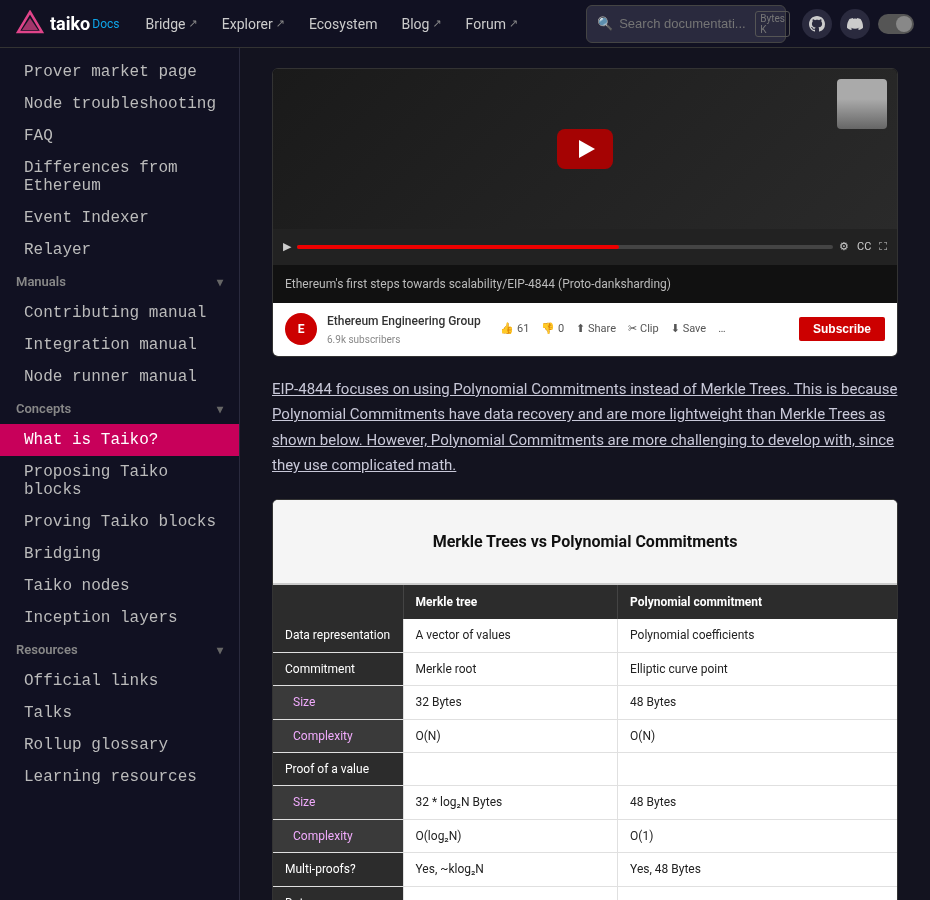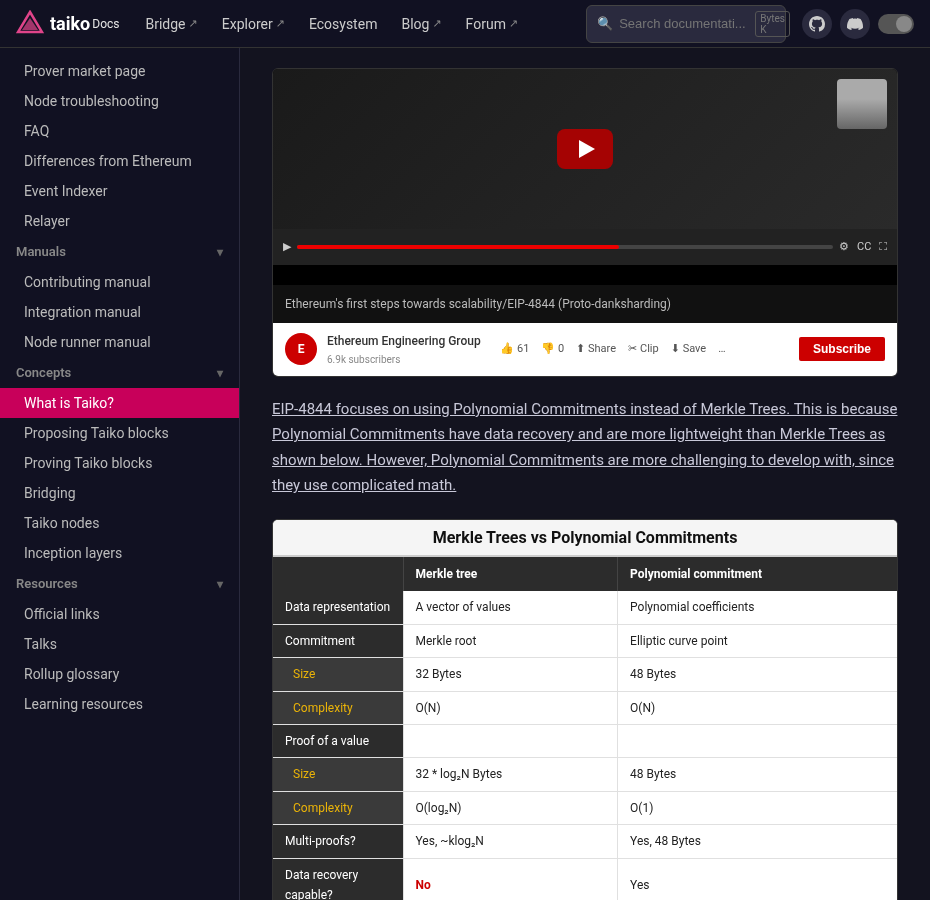--- a/index.html
+++ b/index.html
@@ -34,21 +34,21 @@
       width: 28px;
       height: 28px;
     }
     .logo-text {
       font-size: 18px;
       font-weight: 700;
       color: #fff;
     }
     .docs-badge {
       font-size: 12px;
-      color: #e5e5e5;
+      color: #0ea5e9;
       margin-left: -4px;
     }
     .nav-links {
       display: flex;
       gap: 4px;
       flex: 1;
     }
     .nav-link {
       color: #ccc;
       font-size: 14px;
@@ -139,26 +139,27 @@
       overflow-y: auto;
       flex-shrink: 0;
       padding: 8px 0;
     }
     .sidebar::-webkit-scrollbar { width: 4px; }
     .sidebar::-webkit-scrollbar-track { background: #111; }
     .sidebar::-webkit-scrollbar-thumb { background: #333; }
 
     .sidebar-item {
       padding: 7px 16px 7px 24px;
-      font-size: 14px;
+      font-size: 16px;
       color: #bbb;
       cursor: pointer;
       display: flex;
       align-items: flex-start;
       gap: 6px;
+      font-family: Liberation Mono, monospace;
     }
     .sidebar-item.active {
       background: #c8005a;
       color: #fff;
       border-radius: 0;
     }
     .sidebar-section-header {
       padding: 8px 16px;
       font-size: 13px;
       font-weight: 600;
@@ -316,21 +317,21 @@
     .table-img-wrapper {
       background: #fff;
       border-radius: 6px;
       overflow: hidden;
       margin-bottom: 20px;
       border: 1px solid #333;
     }
     .table-img-header {
       background: #f5f5f5;
       text-align: center;
-      padding: 4px;
+      padding: 28px;
       font-size: 16px;
       font-weight: 700;
       color: #111;
       border-bottom: 2px solid #ccc;
     }
     .table-img-inner {
       background: #fff;
     }
     .inner-table {
       width: 100%;
@@ -351,21 +352,21 @@
       border-right: 1px solid #e0e0e0;
       color: #222;
       background: #fff;
     }
     .inner-table td.cat-cell {
       background: #2c2c2c;
       color: #fff;
     }
     .inner-table td.sub-cell {
       background: #3a3a3a;
-      color: #eab308;
+      color: #f0abfc;
       padding-left: 20px;
     }
     .inner-table td.red-text {
       color: #c00;
       font-weight: bold;
     }
     .inner-table tr:last-child td { border-bottom: none; }
     .inner-table td:last-child, .inner-table th:last-child { border-right: none; }
 
     .person-thumb {
@@ -521,21 +522,21 @@
         <span class="video-btn">▶</span>
         <div class="video-progress">
           <div class="video-progress-fill"></div>
         </div>
         <div class="video-controls-right">
           <span class="video-btn">⚙</span>
           <span class="video-btn">CC</span>
           <span class="video-btn">⛶</span>
         </div>
       </div>
-      <div style="background:#111; padding: 6px 12px; margin-top: 20px;">
+      <div style="background:#111; padding: 6px 12px;">
         <span style="font-size:12px; color:#bbb;">Ethereum's first steps towards scalability/EIP-4844 (Proto-danksharding)</span>
       </div>
       <div class="yt-info">
         <div class="yt-avatar">E</div>
         <div>
           <div class="yt-channel-name">Ethereum Engineering Group</div>
           <div class="yt-subs">6.9k subscribers</div>
         </div>
         <div class="yt-actions">
           <span class="yt-action">👍 61</span>

